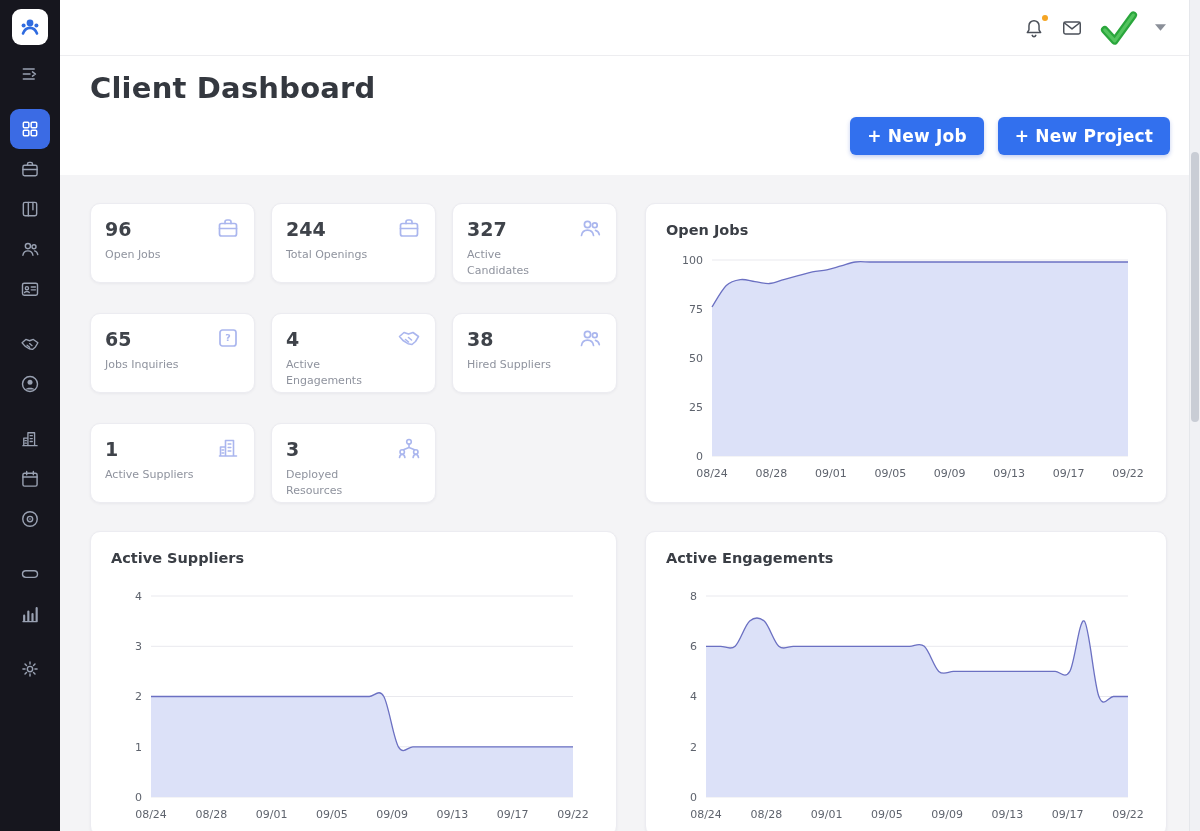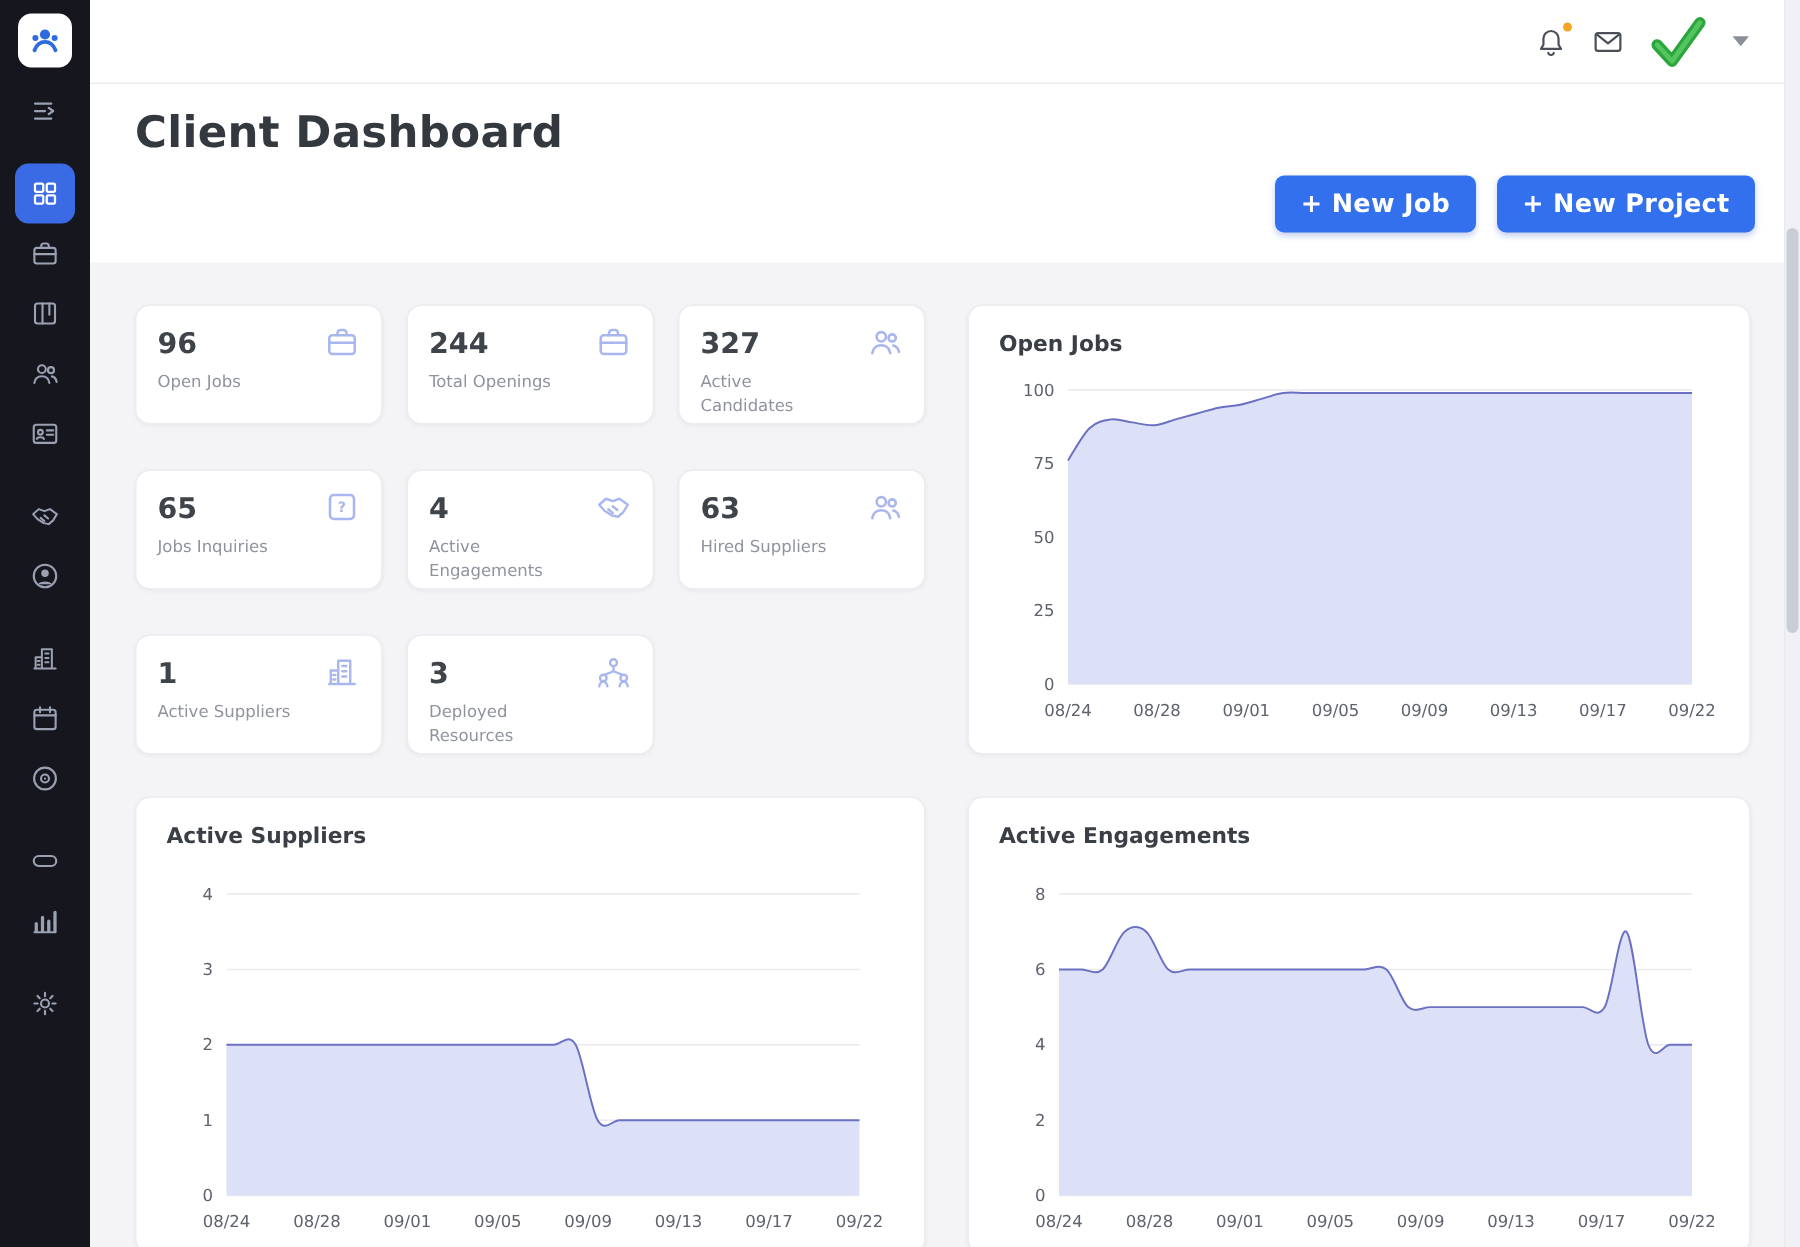--- a/index.html
+++ b/index.html
@@ -346,21 +346,21 @@
                   <path d="M2.5 10.5 7 6.5l4.5 1.6L16 6.5l5.5 4-3 5-3.5 3-4-.8-5-3.2z"></path>
                   <path d="M8.5 13.5l3 2.5M11.5 11.5l3 2.5"></path>
                 </g>
               </svg>
             </span>
           </div>
           <div class="stat-label">Active Engagements</div>
         </div>
         <div class="card stat-card">
           <div class="stat-row">
-            <span class="stat-value">63</span>
+            <span class="stat-value">38</span>
             <span class="stat-icon">
               <svg viewBox="0 0 24 24">
                 <g fill="none" stroke="currentColor" stroke-linecap="round" stroke-linejoin="round" stroke-width="1.7">
                   <circle cx="9.5" cy="8.5" r="3.1"></circle>
                   <path d="M3.5 19.5c.5-3.5 3-5.3 6-5.3s5.5 1.8 6 5.3"></path>
                   <circle cx="16.8" cy="9.3" r="2.4"></circle>
                   <path d="M17.5 14.3c2.2.5 3.4 2 3.8 4.4"></path>
                 </g>
               </svg>
             </span>

